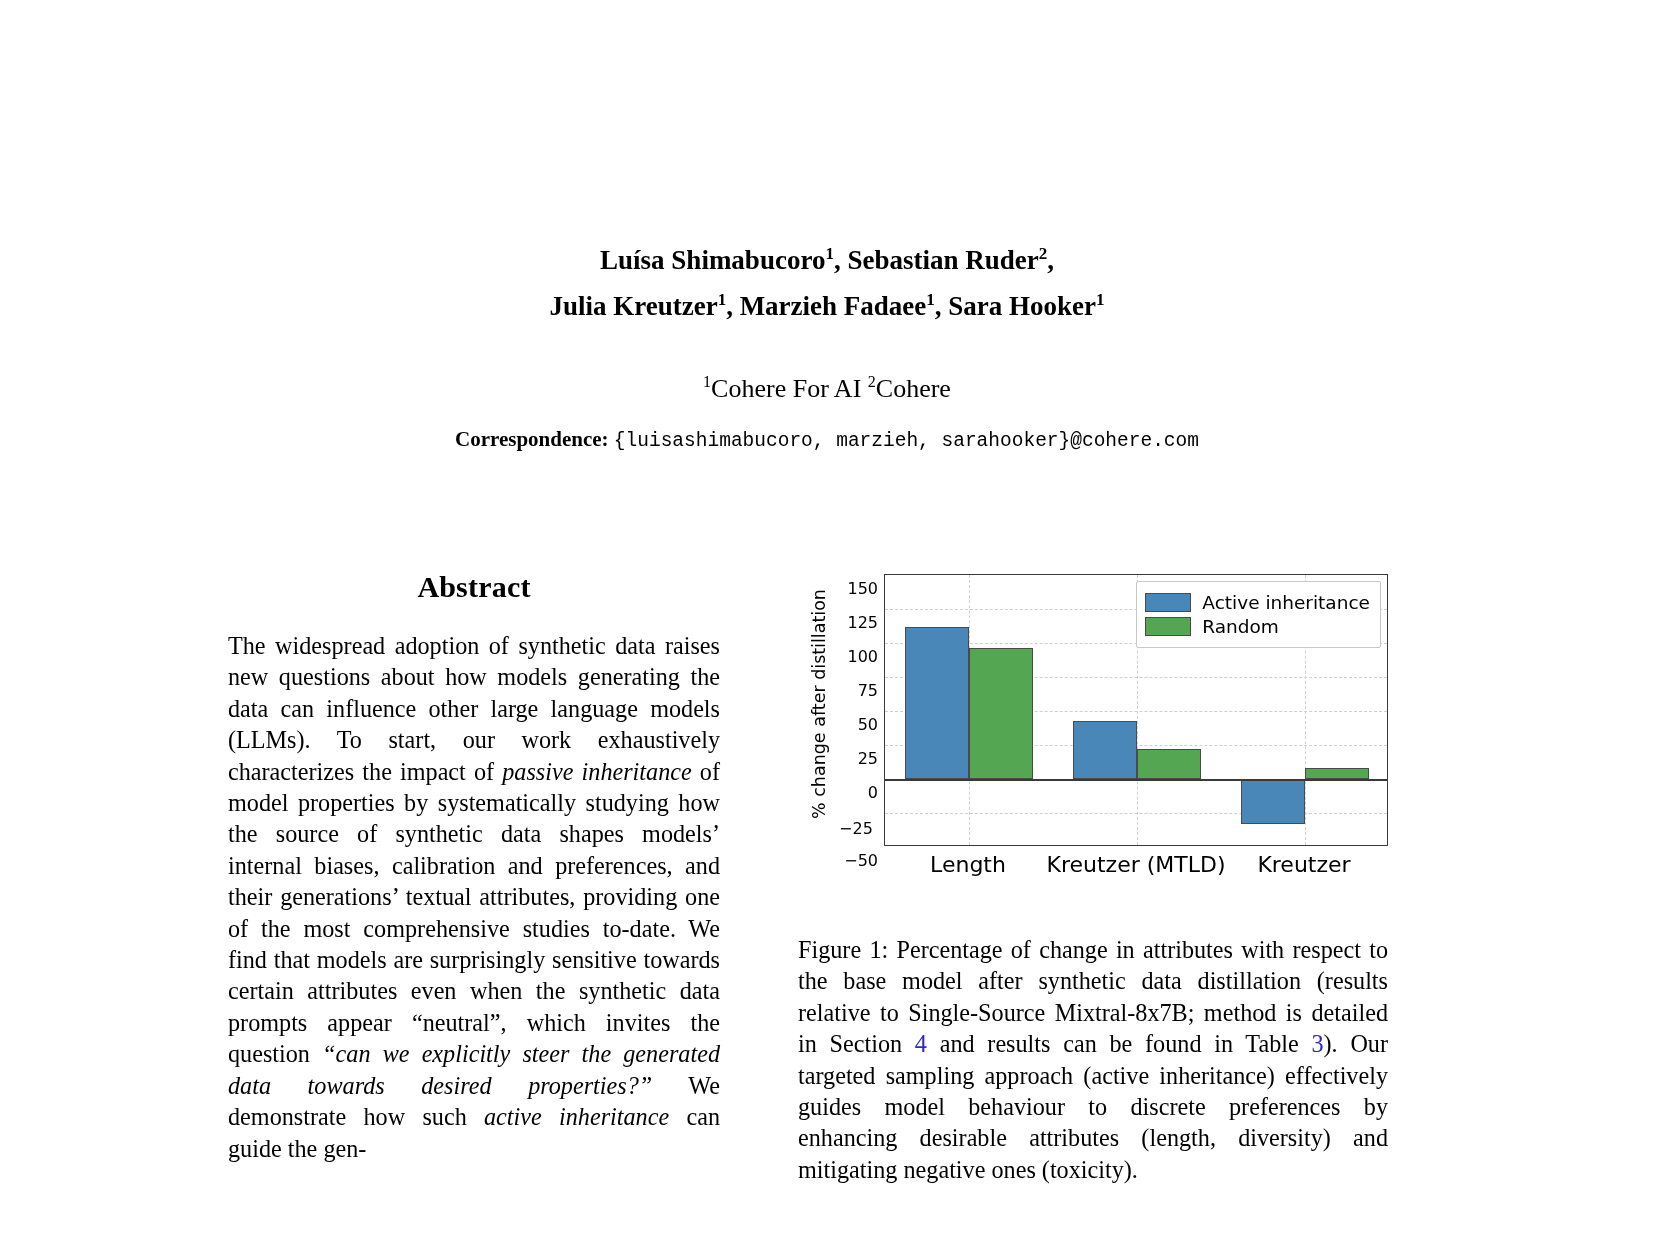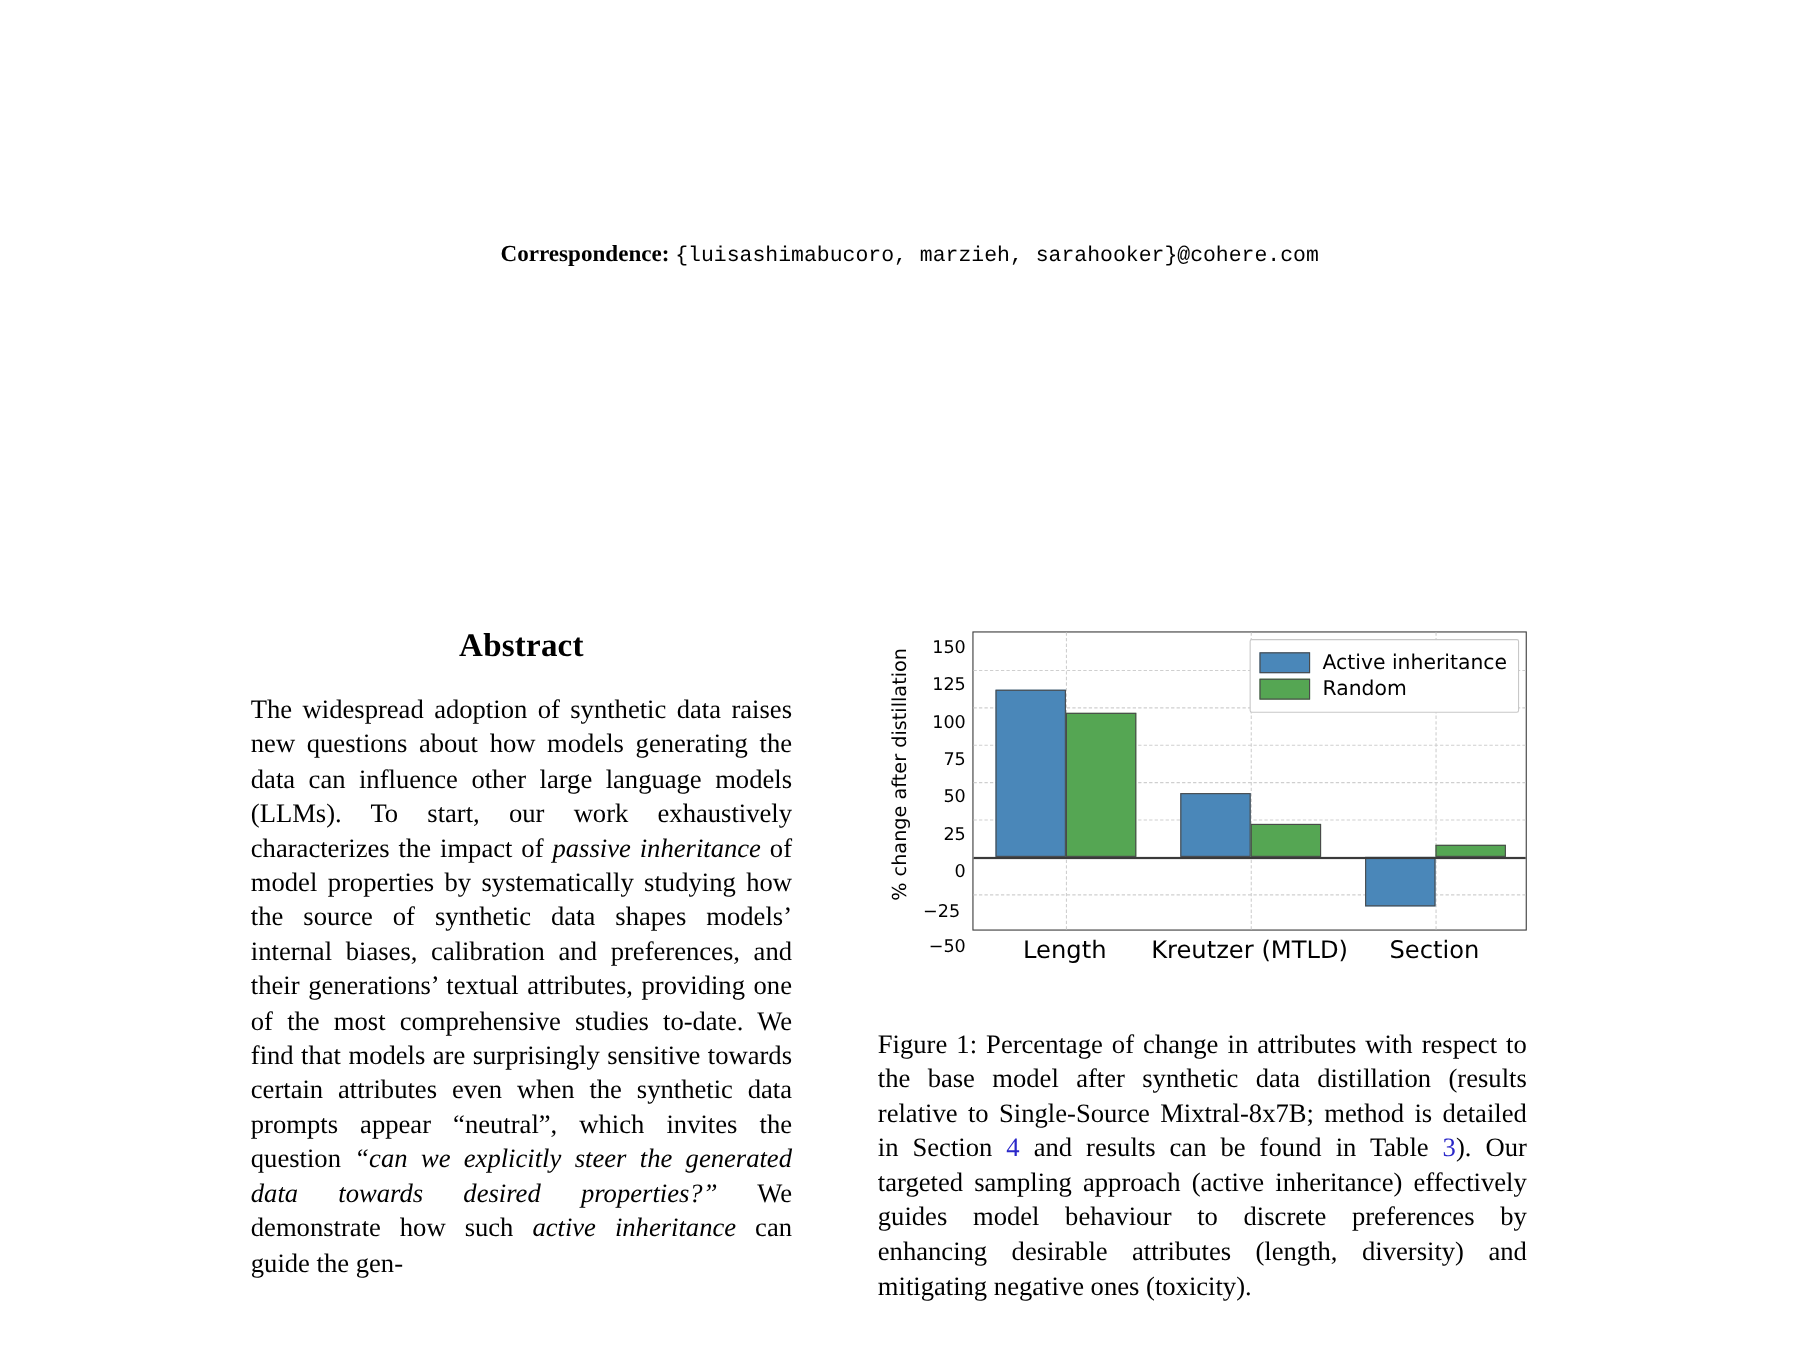--- a/index.html
+++ b/index.html
@@ -115,21 +115,26 @@
   }
   .caption .lnk{color:#2a27c9;}
 </style>
 </head>
 <body>
 
 <div class="page">
 
   <div class="titleblock">
 
-
+    <div class="authors">
+      <div><span>Luísa Shimabucoro</span><sup>1</sup><span>, Sebastian Ruder</span><sup>2</sup><span>,</span></div>
+      <div><span>Julia Kreutzer</span><sup>1</sup><span>, Marzieh Fadaee</span><sup>1</sup><span>, Sara Hooker</span><sup>1</sup></div>
+    </div>
+
+    <div class="affil"><sup>1</sup><span>Cohere For AI </span><sup>2</sup><span>Cohere</span></div>
 
     <div class="corr"><b>Correspondence:</b> <span class="mono">{luisashimabucoro, marzieh, sarahooker}@cohere.com</span></div>
   </div>
 
   <div class="columns">
 
     <div class="col-left">
       <div class="abstract-head">Abstract</div>
       <div class="abstract-body"><span>The widespread adoption of synthetic data raises new questions about how models generating the data can influence other large language models (LLMs). To start, our work exhaustively characterizes the impact of </span><i>passive inheritance</i><span> of model properties by systematically studying how the source of synthetic data shapes models’ internal biases, calibration and preferences, and their generations’ textual attributes, providing one of the most comprehensive studies to-date. We find that models are surprisingly sensitive towards certain attributes even when the synthetic data prompts appear “neutral”, which invites the question </span><i>“can we explicitly steer the generated data towards desired properties?”</i><span> We demonstrate how such </span><i>active inheritance</i><span> can guide the gen-</span></div>
     </div>
@@ -182,21 +187,21 @@
                 <div class="bar" title="Random · Diversity (MTLD): 22" style="background: rgb(85, 166, 83); left: 252px; width: 63.84px; top: 174.08px; height: 29.92px;"></div>
                 <div class="gridline-v" style="left: 420px;"></div>
                 <div class="bar" title="Active inheritance · Toxicity: -33" style="background: rgb(74, 135, 185); left: 356.16px; width: 63.84px; top: 204px; height: 44.88px;"></div>
                 <div class="bar" title="Random · Toxicity: 8" style="background: rgb(85, 166, 83); left: 420px; width: 63.84px; top: 193.12px; height: 10.88px;"></div>
               </div>
           </div>
 
           <div id="xtick-holder">
               <div class="xtick" style="left: 170px;">Length</div>
               <div class="xtick" style="left: 338px;">Kreutzer (MTLD)</div>
-              <div class="xtick" style="left: 506px;">Section</div>
+              <div class="xtick" style="left: 506px;">Kreutzer</div>
             </div>
         </div>
 
         <div class="caption"><span>Figure 1: Percentage of change in attributes with respect to the base model after synthetic data distillation (results relative to Single-Source Mixtral-8x7B; method is detailed in Section </span><span class="lnk">4</span><span> and results can be found in Table </span><span class="lnk">3</span><span>). Our targeted sampling approach (active inheritance) effectively guides model behaviour to discrete preferences by enhancing desirable attributes (length, diversity) and mitigating negative ones (toxicity).</span></div>
 
       </div>
     </div>
 
   </div>
 </div>

